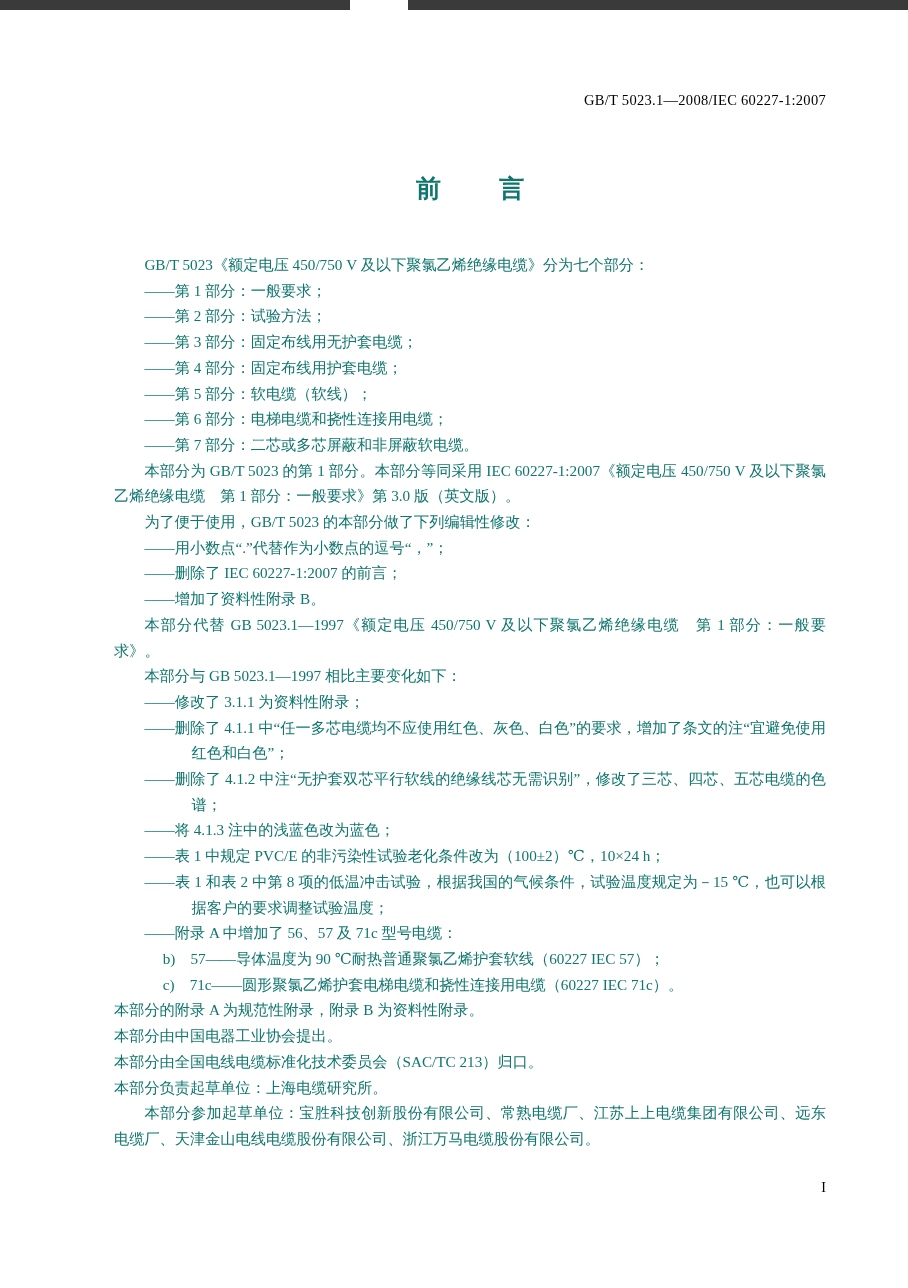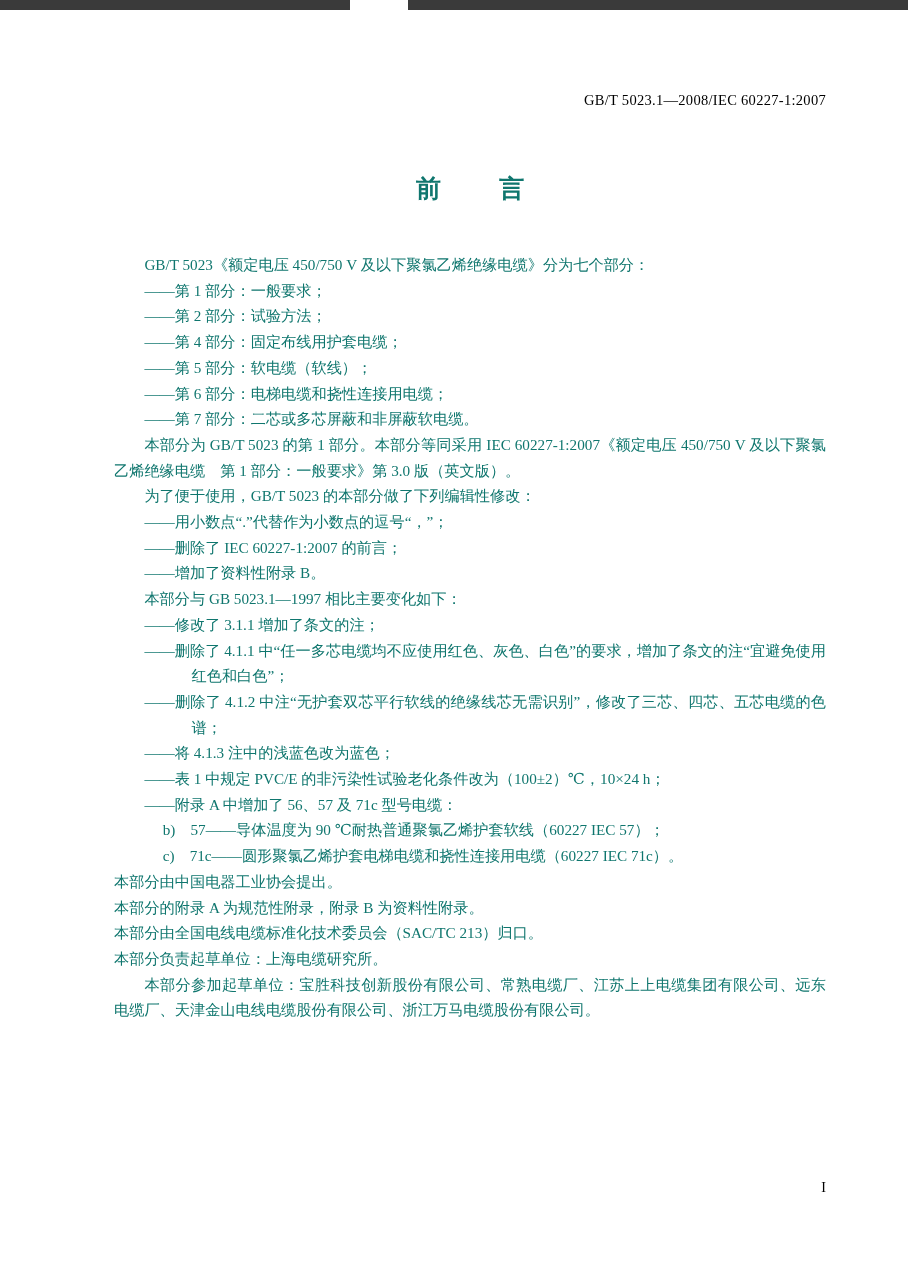--- a/index.html
+++ b/index.html
@@ -122,40 +122,43 @@
   <div class="content">
 
     <div class="header-code">GB/T 5023.1—2008/IEC 60227-1:2007</div>
 
     <div class="doc-title">前    言</div>
 
     <div class="body-text" id="body-text">
         <p class="para">GB/T 5023《额定电压 450/750 V 及以下聚氯乙烯绝缘电缆》分为七个部分：</p>
         <p class="dash">——第 1 部分：一般要求；</p>
         <p class="dash">——第 2 部分：试验方法；</p>
+        <p class="dash">——第 3 部分：固定布线用无护套电缆；</p>
         <p class="dash">——第 4 部分：固定布线用护套电缆；</p>
         <p class="dash">——第 5 部分：软电缆（软线）；</p>
         <p class="dash">——第 6 部分：电梯电缆和挠性连接用电缆；</p>
         <p class="dash">——第 7 部分：二芯或多芯屏蔽和非屏蔽软电缆。</p>
         <p class="para">本部分为 GB/T 5023 的第 1 部分。本部分等同采用 IEC 60227-1:2007《额定电压 450/750 V 及以下聚氯乙烯绝缘电缆　第 1 部分：一般要求》第 3.0 版（英文版）。</p>
         <p class="para">为了便于使用，GB/T 5023 的本部分做了下列编辑性修改：</p>
         <p class="dash">——用小数点“.”代替作为小数点的逗号“，”；</p>
         <p class="dash">——删除了 IEC 60227-1:2007 的前言；</p>
         <p class="dash">——增加了资料性附录 B。</p>
+        <p class="para">本部分代替 GB 5023.1—1997《额定电压 450/750 V 及以下聚氯乙烯绝缘电缆　第 1 部分：一般要求》。</p>
         <p class="para">本部分与 GB 5023.1—1997 相比主要变化如下：</p>
-        <p class="dash">——修改了 3.1.1 增加了条文的注；</p>
+        <p class="dash">——修改了 3.1.1 为资料性附录；</p>
         <p class="dash-hang">——删除了 4.1.1 中“任一多芯电缆均不应使用红色、灰色、白色”的要求，增加了条文的注“宜避免使用红色和白色”；</p>
         <p class="dash-hang">——删除了 4.1.2 中注“无护套双芯平行软线的绝缘线芯无需识别”，修改了三芯、四芯、五芯电缆的色谱；</p>
         <p class="dash">——将 4.1.3 注中的浅蓝色改为蓝色；</p>
         <p class="dash">——表 1 中规定 PVC/E 的非污染性试验老化条件改为（100±2）℃，10×24 h；</p>
+        <p class="dash-hang">——表 1 和表 2 中第 8 项的低温冲击试验，根据我国的气候条件，试验温度规定为－15 ℃，也可以根据客户的要求调整试验温度；</p>
         <p class="dash">——附录 A 中增加了 56、57 及 71c 型号电缆：</p>
         <p class="item">b)　57——导体温度为 90 ℃耐热普通聚氯乙烯护套软线（60227 IEC 57）；</p>
         <p class="item">c)　71c——圆形聚氯乙烯护套电梯电缆和挠性连接用电缆（60227 IEC 71c）。</p>
+        <p class="flush">本部分的附录 A 为规范性附录，附录 B 为资料性附录。</p>
         <p class="flush">本部分由中国电器工业协会提出。</p>
-        <p class="flush">本部分的附录 A 为规范性附录，附录 B 为资料性附录。</p>
         <p class="flush">本部分由全国电线电缆标准化技术委员会（SAC/TC 213）归口。</p>
         <p class="flush">本部分负责起草单位：上海电缆研究所。</p>
         <p class="para">本部分参加起草单位：宝胜科技创新股份有限公司、常熟电缆厂、江苏上上电缆集团有限公司、远东电缆厂、天津金山电线电缆股份有限公司、浙江万马电缆股份有限公司。</p>
       </div>
 
     <div class="page-num">I</div>
 
   </div>
 </div>
 

